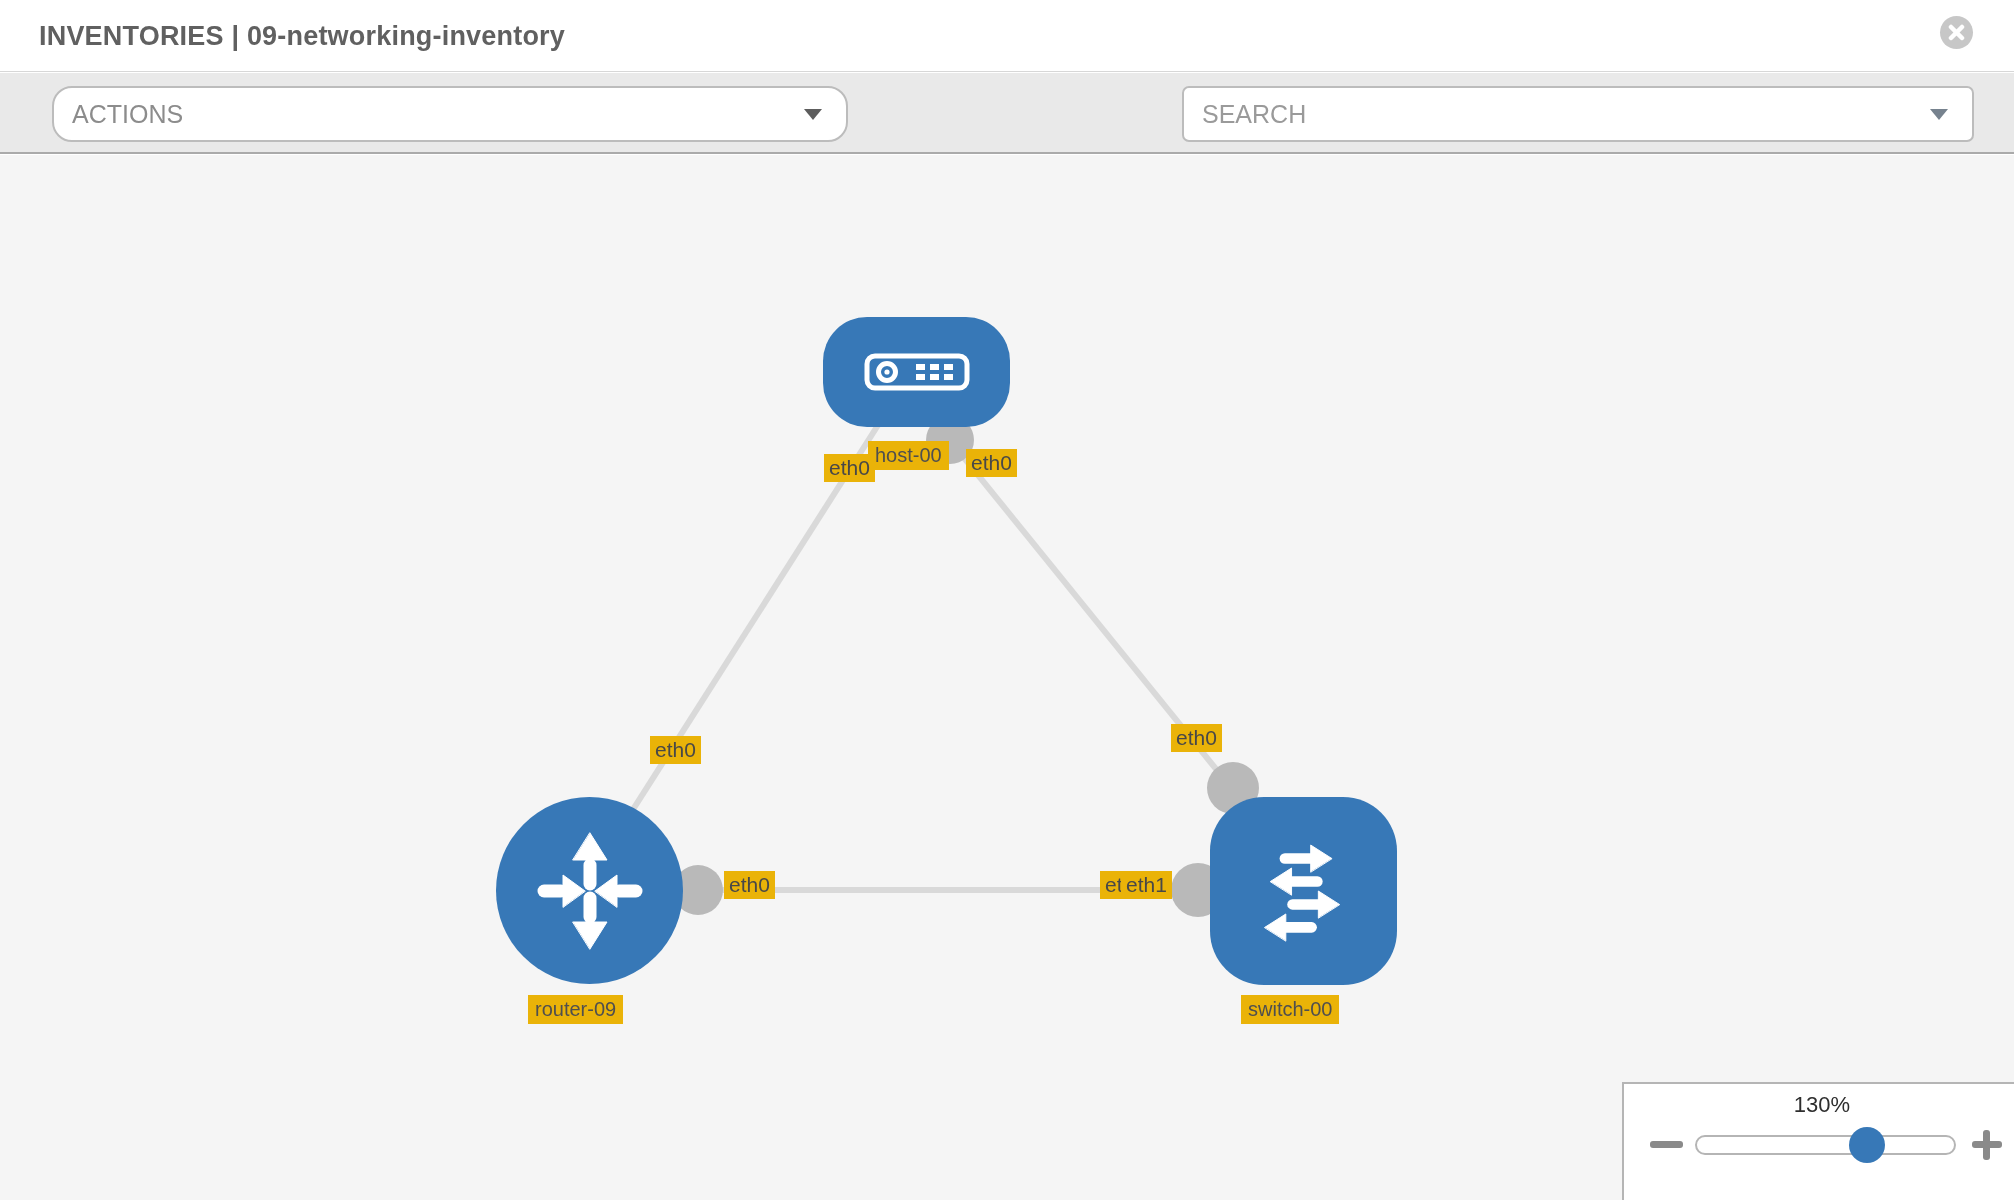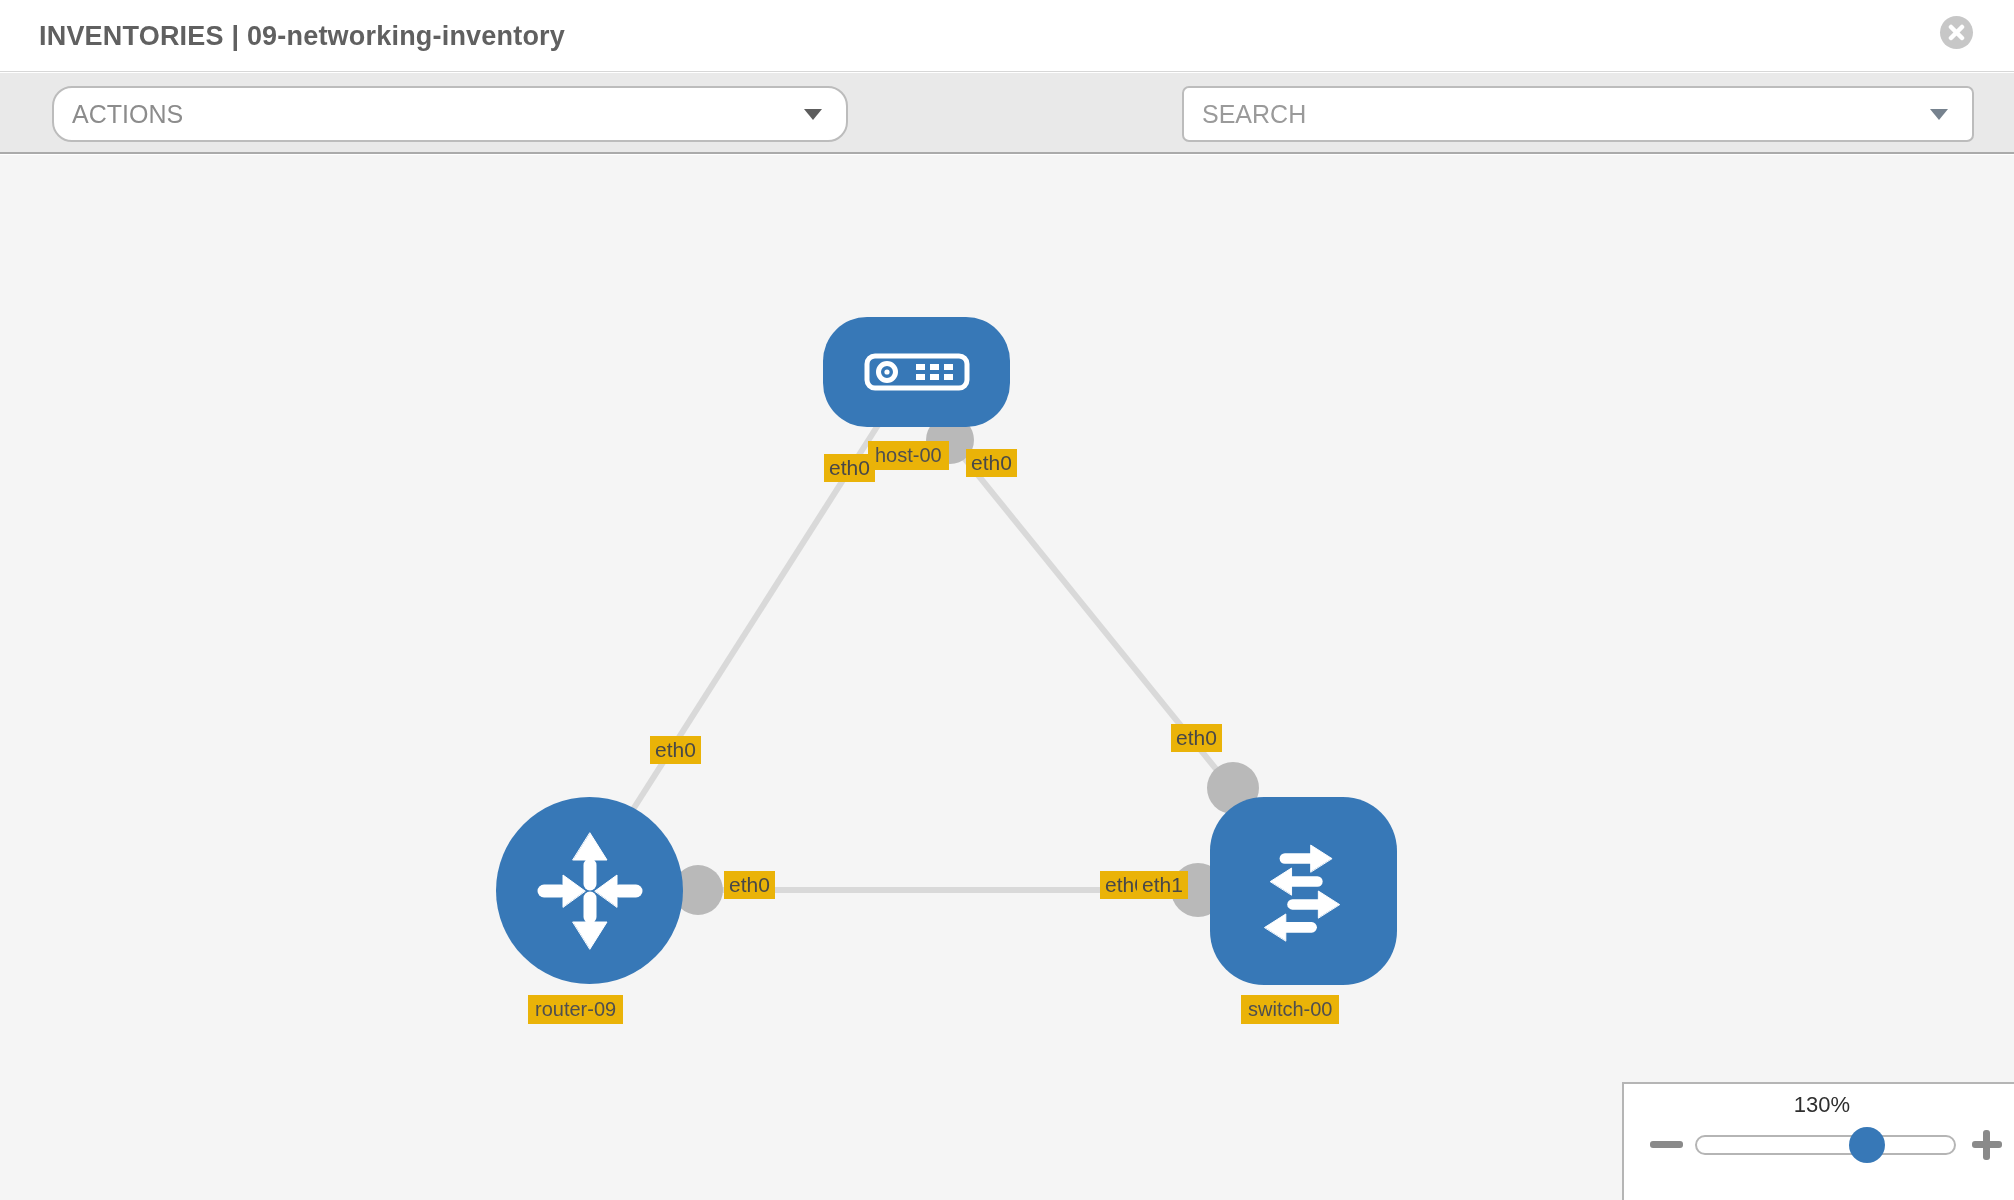--- a/index.html
+++ b/index.html
@@ -76,21 +76,21 @@
   .lbl-host   { left:868px;  top:286px; }
   .lbl-router { left:528px;  top:840px; }
   .lbl-switch { left:1241px; top:840px; }
 
   .if-hr-h { left:824px;  top:299px; }   
   .if-hr-r { left:650px;  top:581px; }   
   .if-hs-h { left:966px;  top:294px; }   
   .if-hs-s { left:1171px; top:569px; }   
   .if-rs-r { left:724px;  top:716px; }   
   .if-rs-s0 { left:1100px; top:716px; z-index:3; }  
-  .if-rs-s1 { left:1121px; top:716px; z-index:4;margin-left:16px; }  
+  .if-rs-s1 { left:1121px; top:716px; z-index:4; }  
 
   
   .zoom-panel {
     position:absolute; left:1622px; top:927px; width:400px; height:130px;
     background:#ffffff; border:2px solid #b5b5b5; z-index:6;
   }
   .zoom-percent {
     position:absolute; left:0; top:8px; width:396px; text-align:center;
     font-size:22px; color:#2e2e2e;
   }

